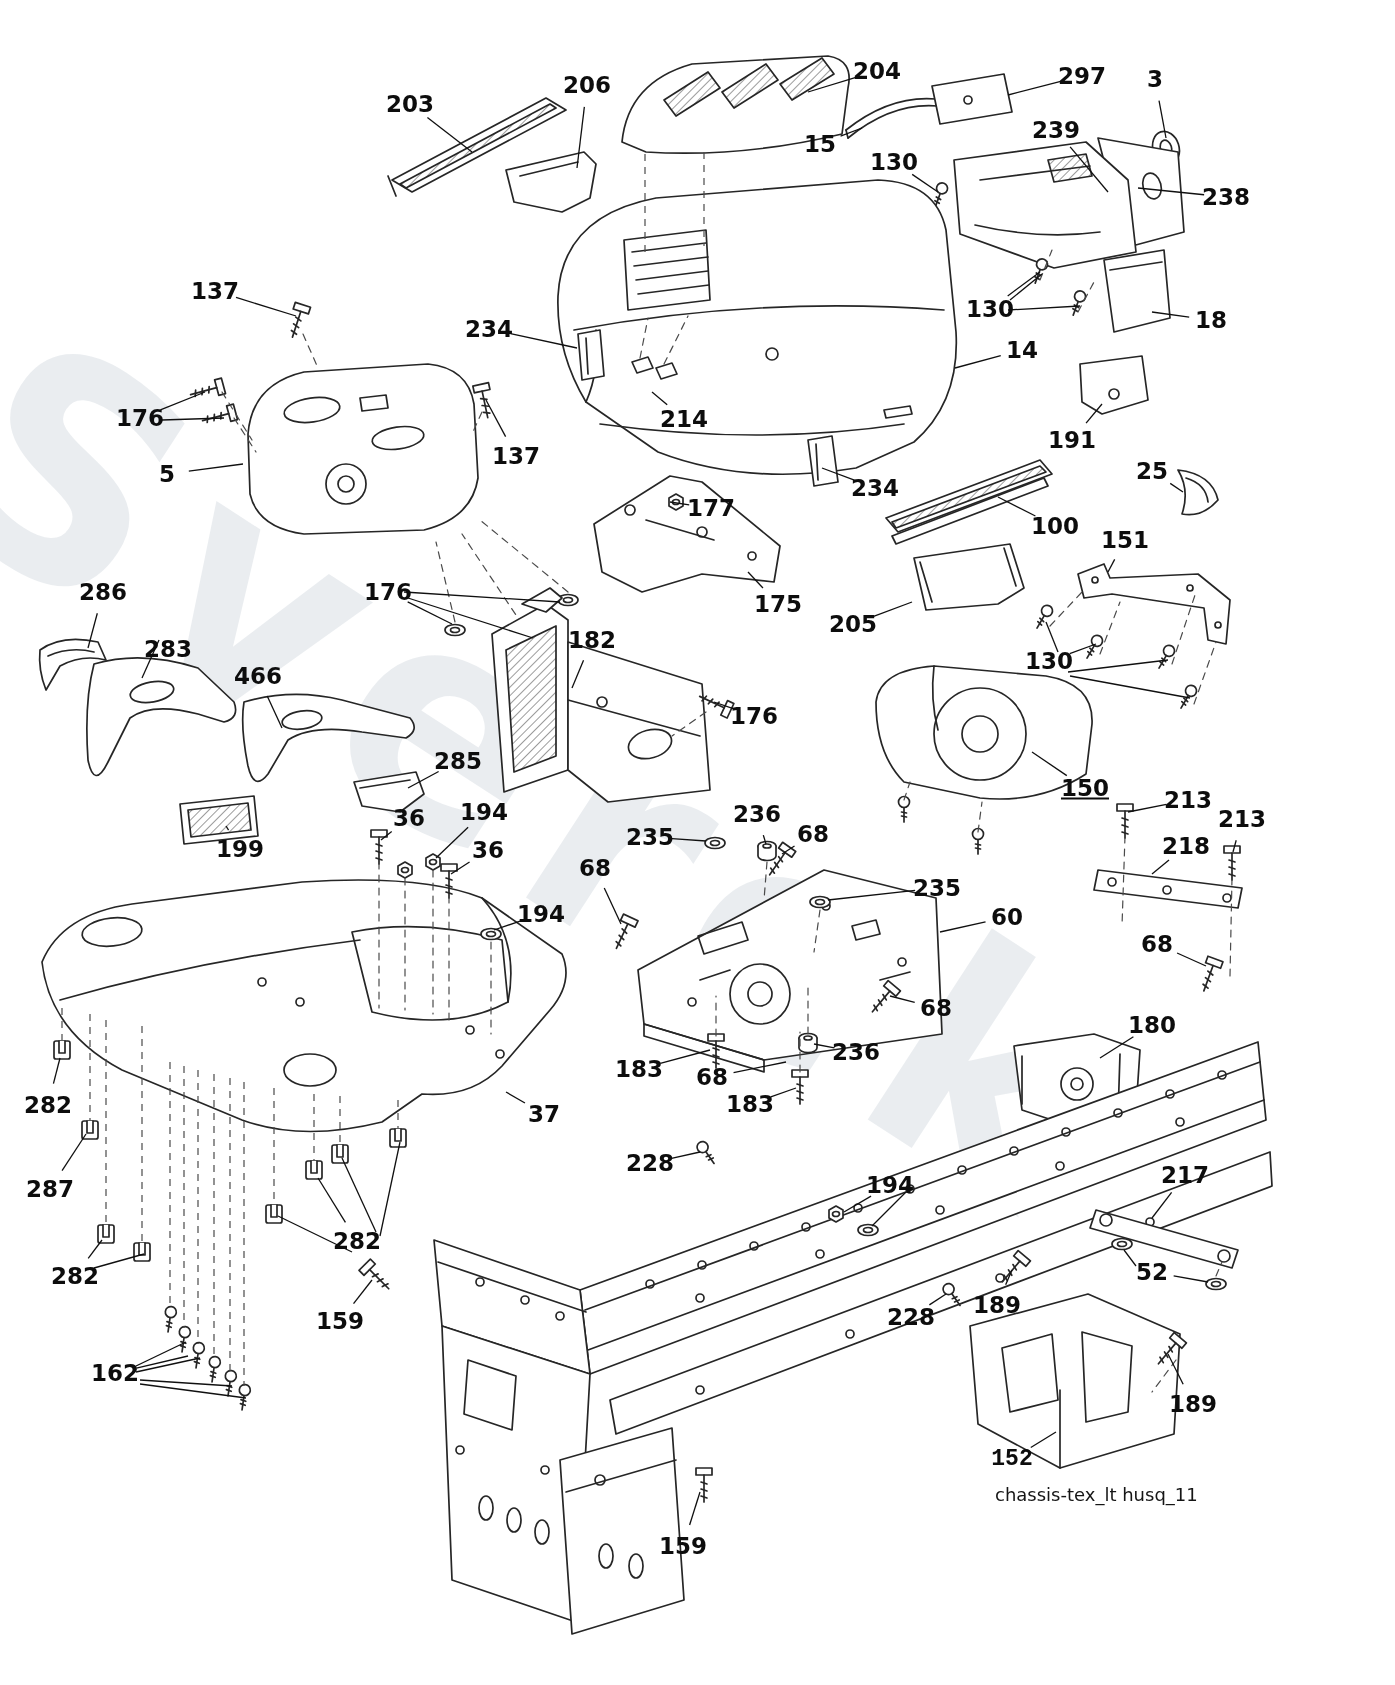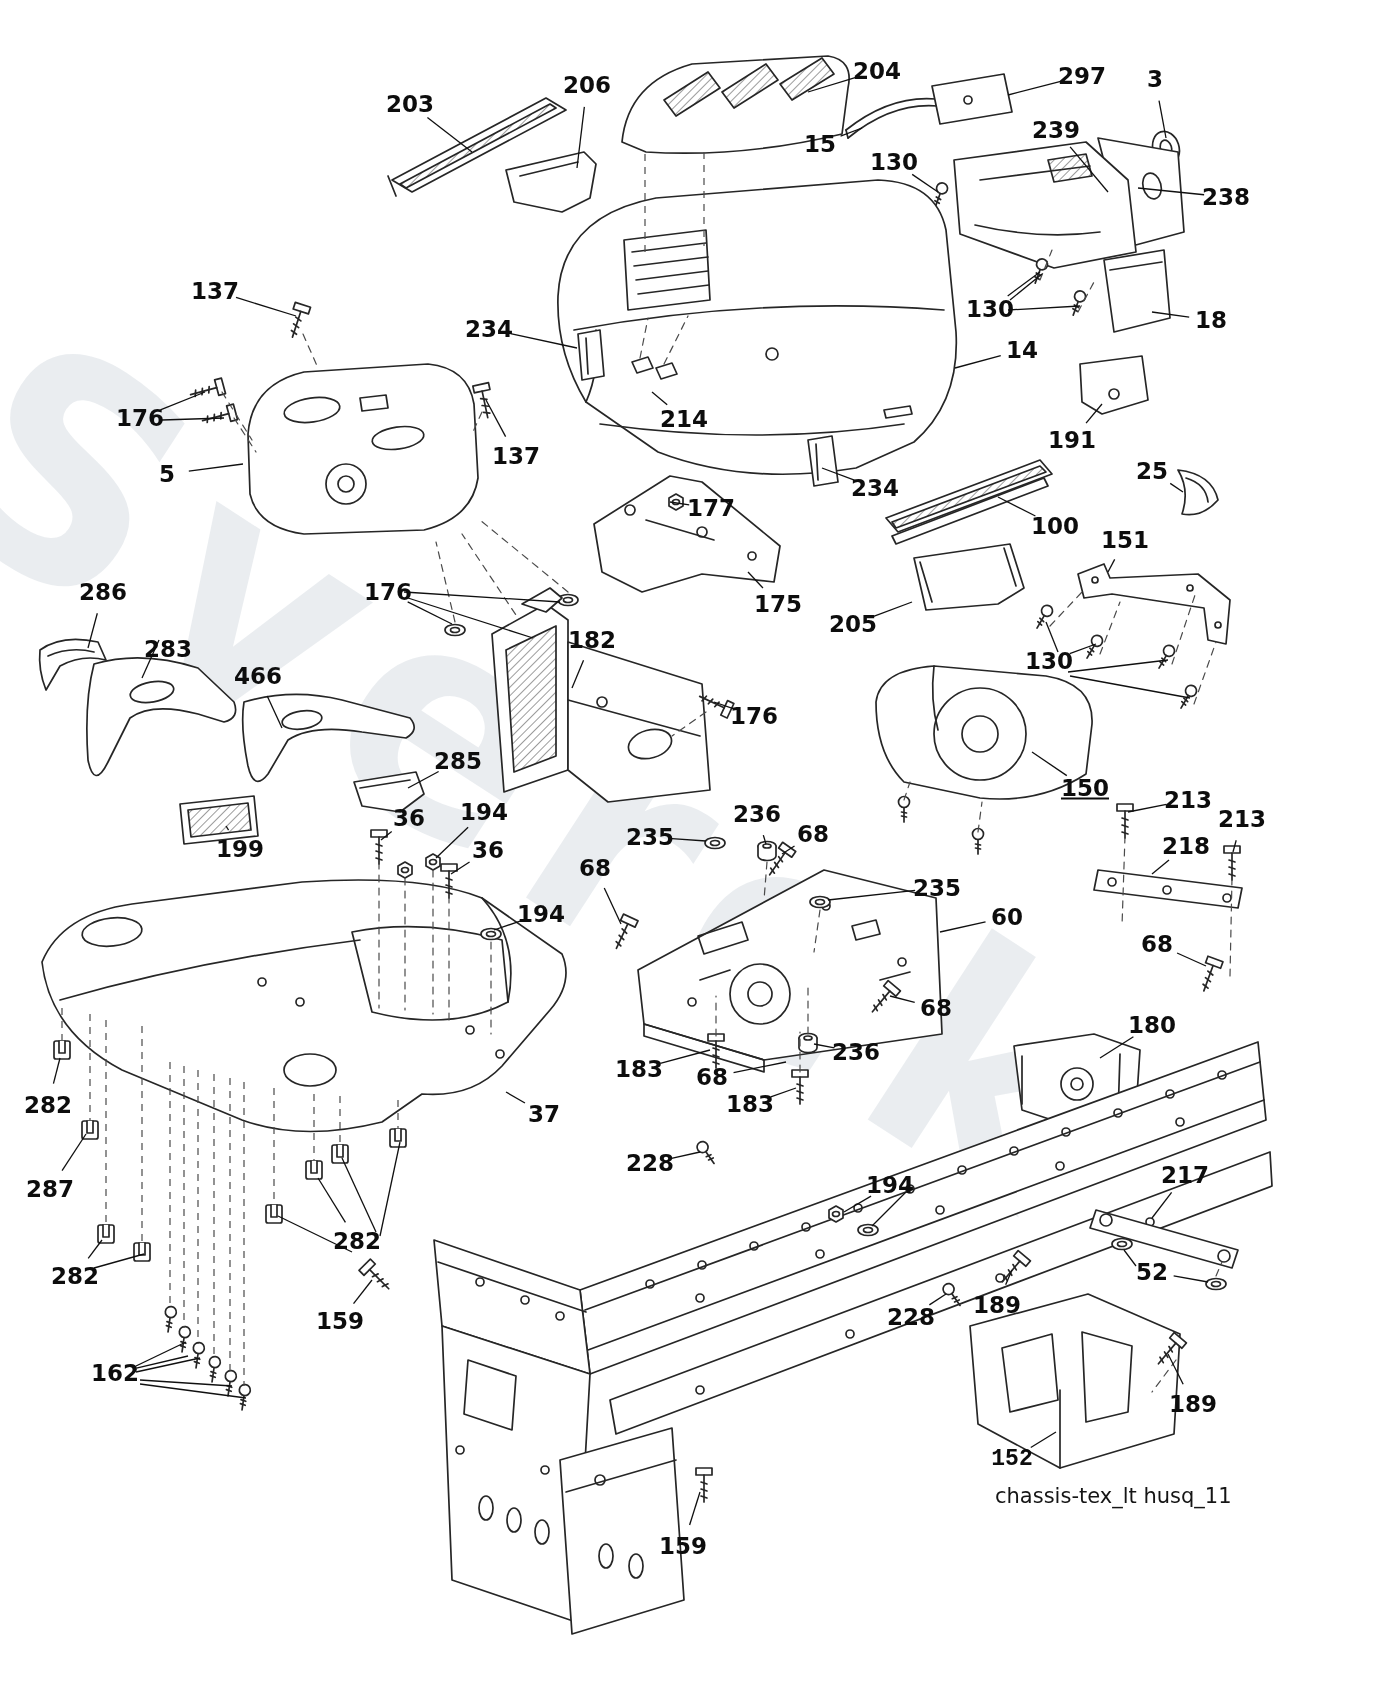--- a/index.html
+++ b/index.html
@@ -9,21 +9,21 @@
              color:rgba(200,208,216,0.38);transform:rotate(33deg);transform-origin:left top;
              letter-spacing:28px;white-space:nowrap;pointer-events:none;user-select:none;}
   svg.layer{position:absolute;left:0;top:0;width:1395px;height:1685px;}
   .part{stroke:#262626;fill:none;stroke-width:1.7;stroke-linejoin:round;stroke-linecap:round;}
   .fillw{fill:#ffffff;}
   .dash{stroke:#4a4a4a;stroke-width:1.2;stroke-dasharray:7 6;fill:none;}
   .xlead{stroke:#101010;stroke-width:1.3;}
   #leader-lines line{stroke:#101010;stroke-width:1.3;}
   .callout{position:absolute;transform:translate(-50%,-50%);font-weight:bold;font-size:23px;
            color:#0d0d0d;line-height:1;white-space:nowrap;}
-  #caption{position:absolute;left:995px;top:1484px;font-size:21px;color:#151515;}
+  #caption{position:absolute;left:995px;top:1484px;font-size:18px;color:#151515;}
 </style>
 </head>
 <body>
 
 <div id="stage">
 
   <div id="watermark">Sverek</div>
 
   <svg id="drawing" class="layer" viewBox="0 0 1395 1685">
     <defs>

